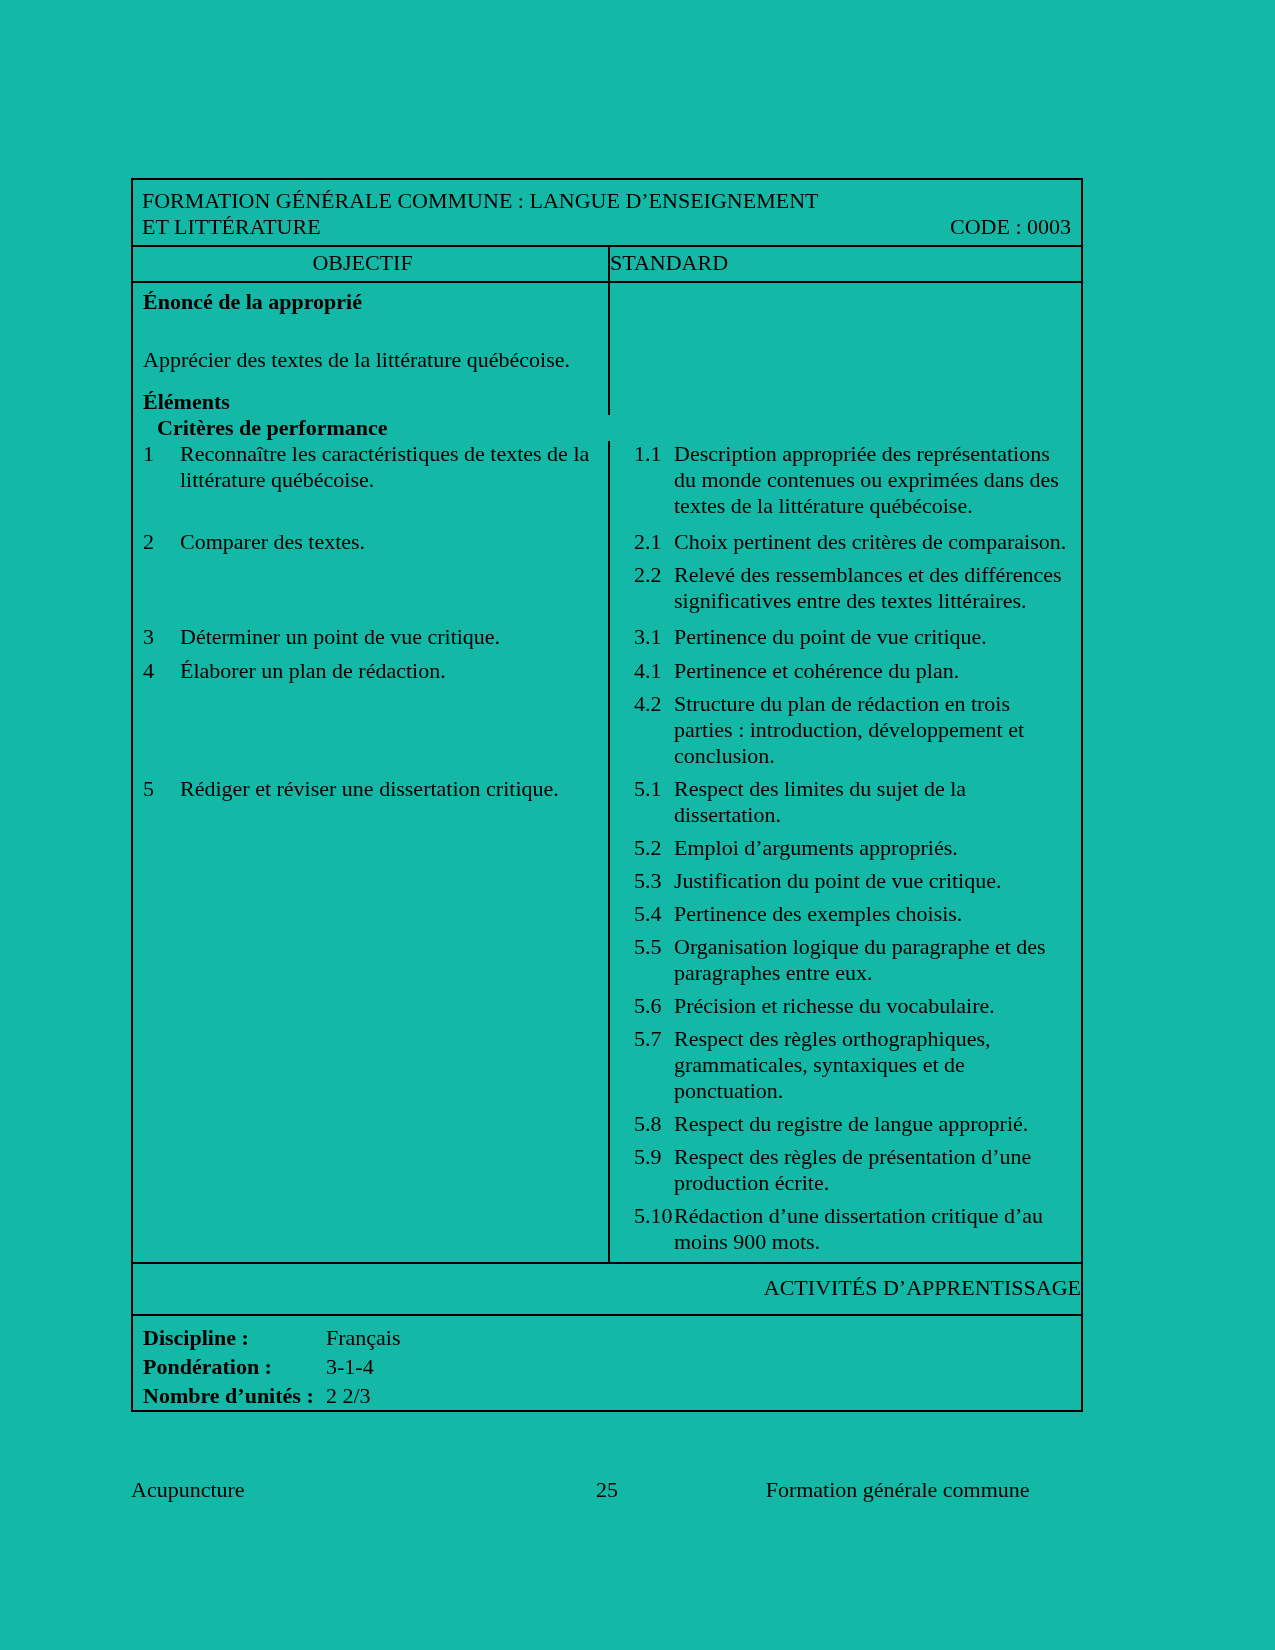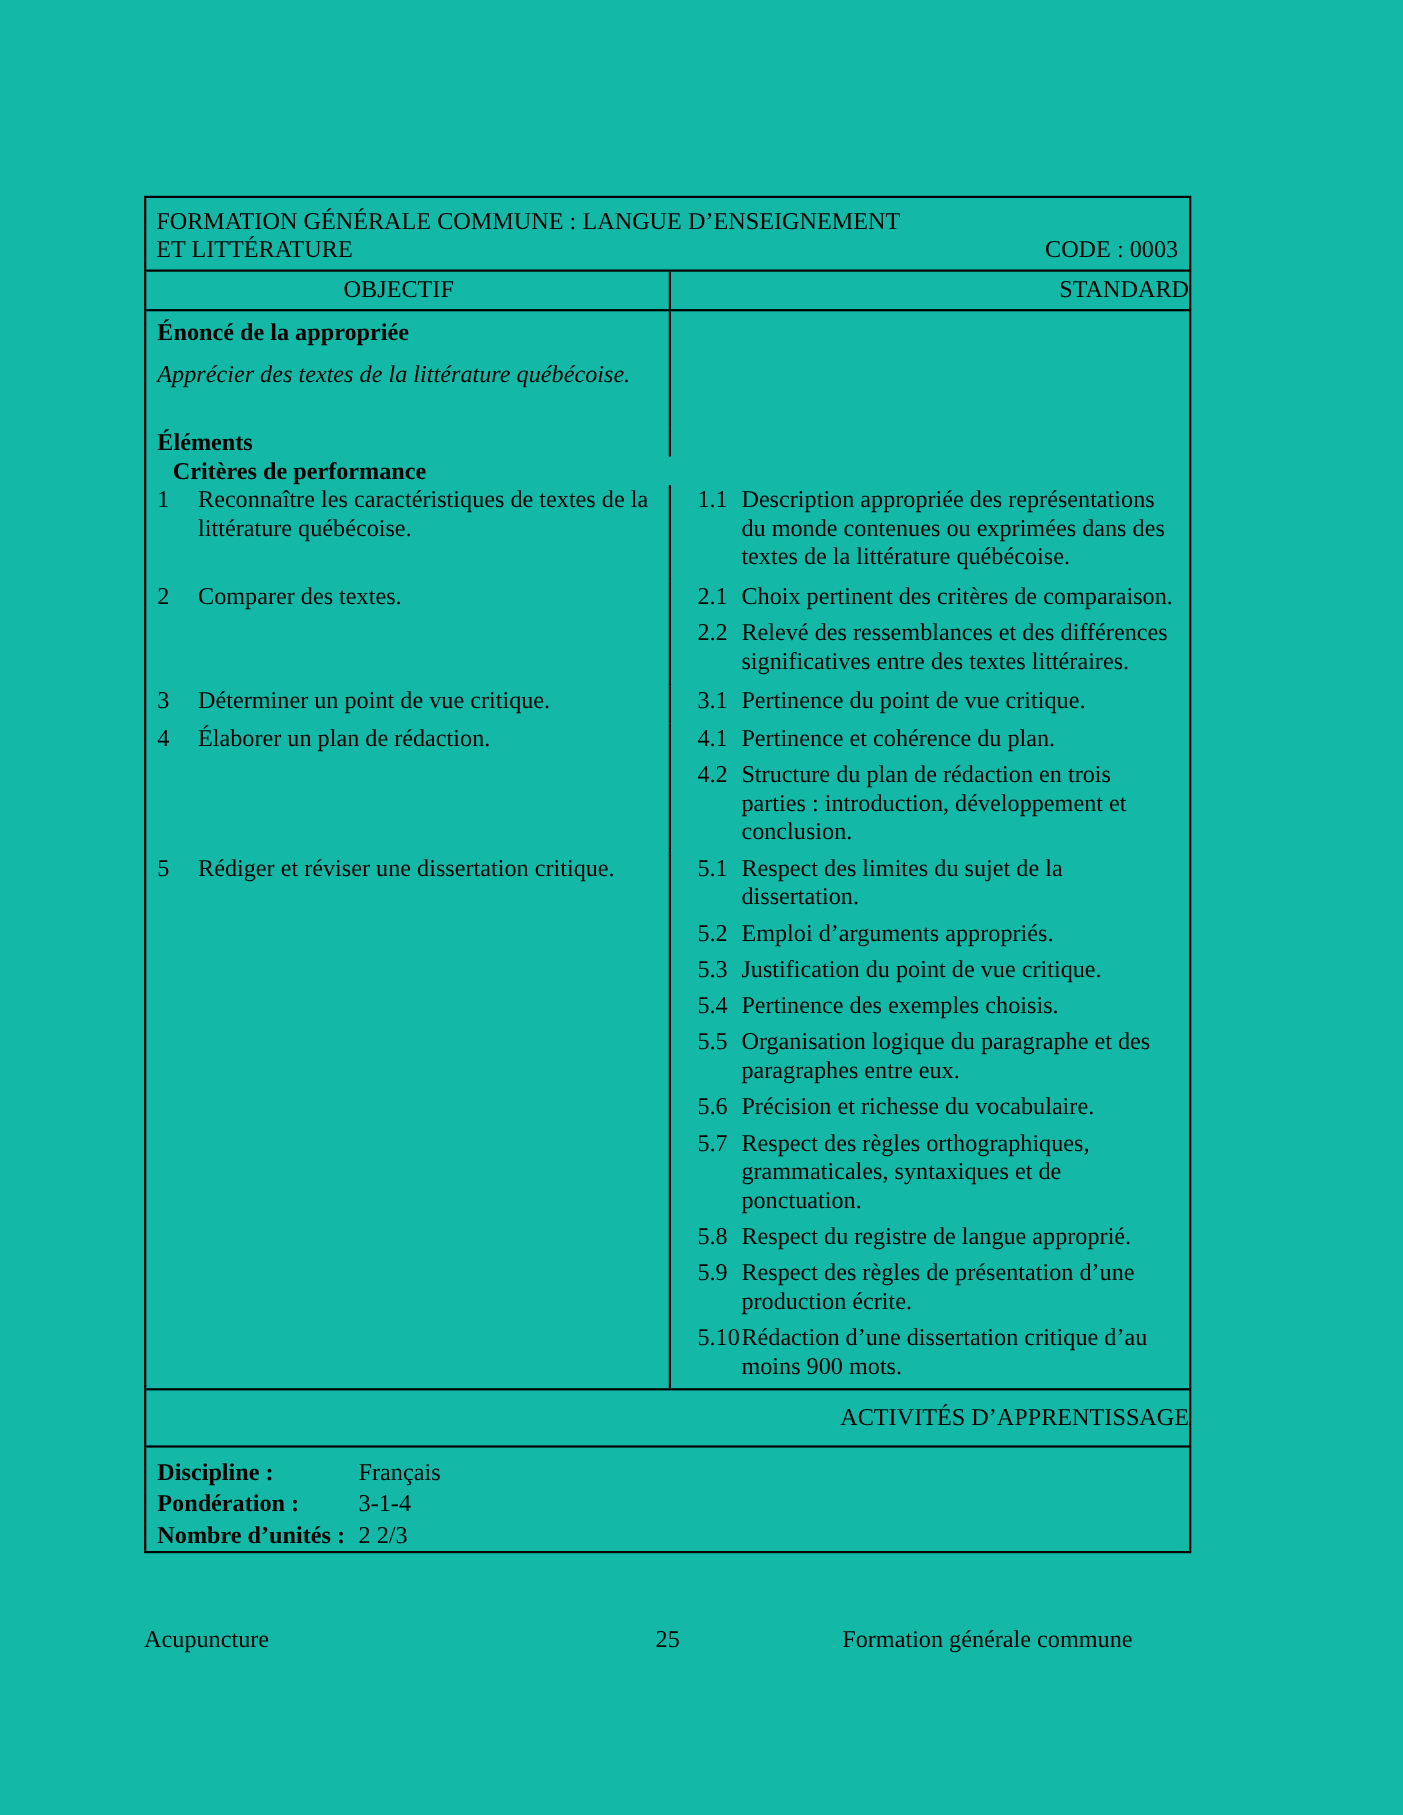--- a/index.html
+++ b/index.html
@@ -42,21 +42,21 @@
   }
   .ch-left {
     width: 477px;
     box-sizing: border-box;
     border-right: 2px solid #000000;
     text-align: center;
     padding: 3px 16px 5px 0;
   }
   .ch-right {
     flex: 1;
-    text-align: right;
+    text-align: left;
     padding: 3px 0 5px 0;
   }
   .body-rows { }
   .grid-row {
     display: flex;
     align-items: stretch;
   }
   .gr-left {
     width: 477px;
     box-sizing: border-box;
@@ -71,21 +71,21 @@
   }
   .row-enonce  { min-height: 106px; }
   .row-subhead { min-height: 33px; flex-direction: column; }
   .row-r1 { min-height: 88px; }
   .row-r2 { min-height: 95px; }
   .row-r3 { min-height: 34px; }
   .row-r4 { min-height: 95px; }
   .row-r5 { min-height: 430px; }
   .bold-head { font-weight: bold; }
   .row-enonce .gr-left { padding-top: 6px; }
-  .enonce-text { margin-top: 12px; font-style: italic; }
+  .enonce-text { margin-top: 32px; }
   .elem {
     display: flex;
   }
   .elem .num {
     width: 37px;
     flex-shrink: 0;
   }
   .elem .txt { flex: 1; }
   .crit {
     display: flex;
@@ -143,21 +143,21 @@
 
     <div class="col-headers">
       <div class="ch-left">OBJECTIF</div>
       <div class="ch-right">STANDARD</div>
     </div>
 
     <div class="body-rows">
 
       <div class="grid-row row-enonce">
         <div class="gr-left">
-          <div class="bold-head">Énoncé de la appropriée</div>
+          <div class="bold-head">Énoncé de la approprié</div>
           <div class="enonce-text">Apprécier des textes de la littérature québécoise.</div>
         </div>
         <div class="gr-right"></div>
       </div>
 
       <div class="grid-row row-subhead">
         <div class="gr-left">
           <div class="bold-head">Éléments</div>
         </div>
         <div class="gr-right">

